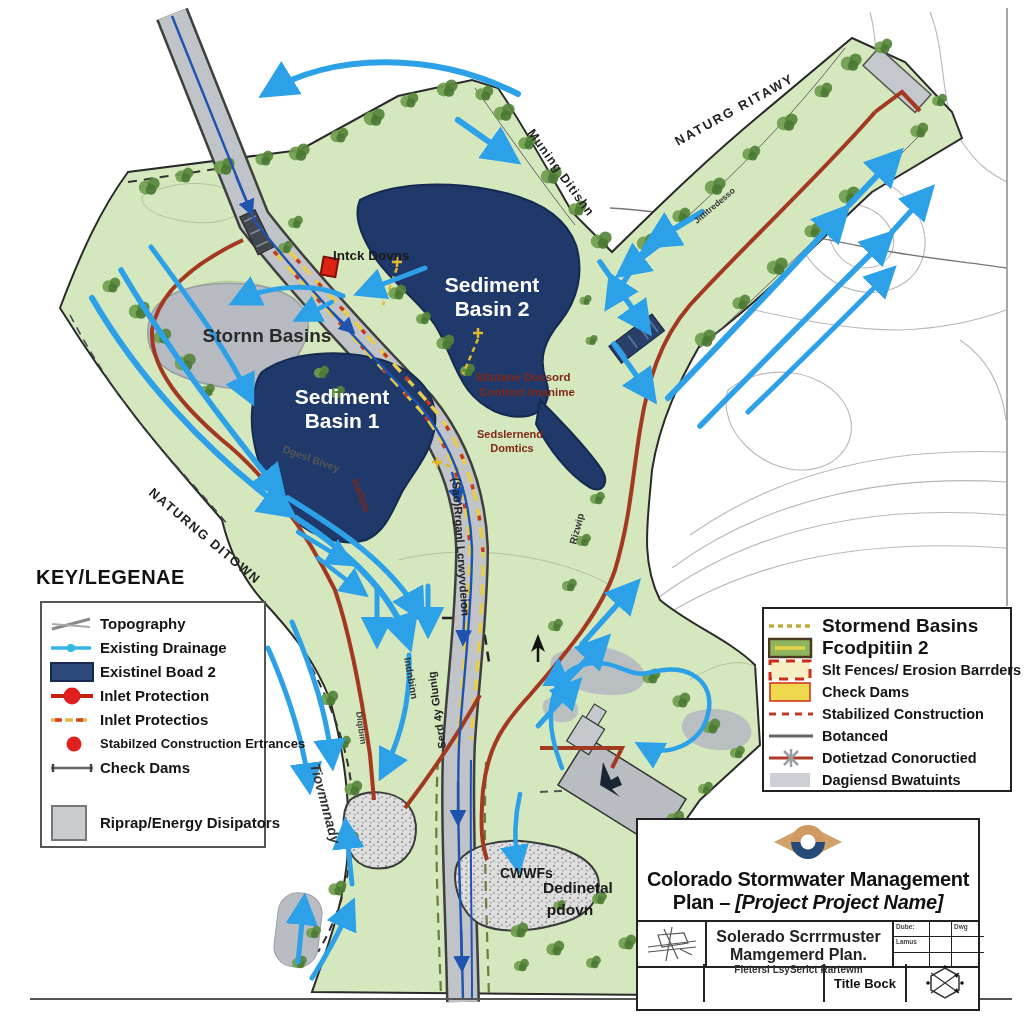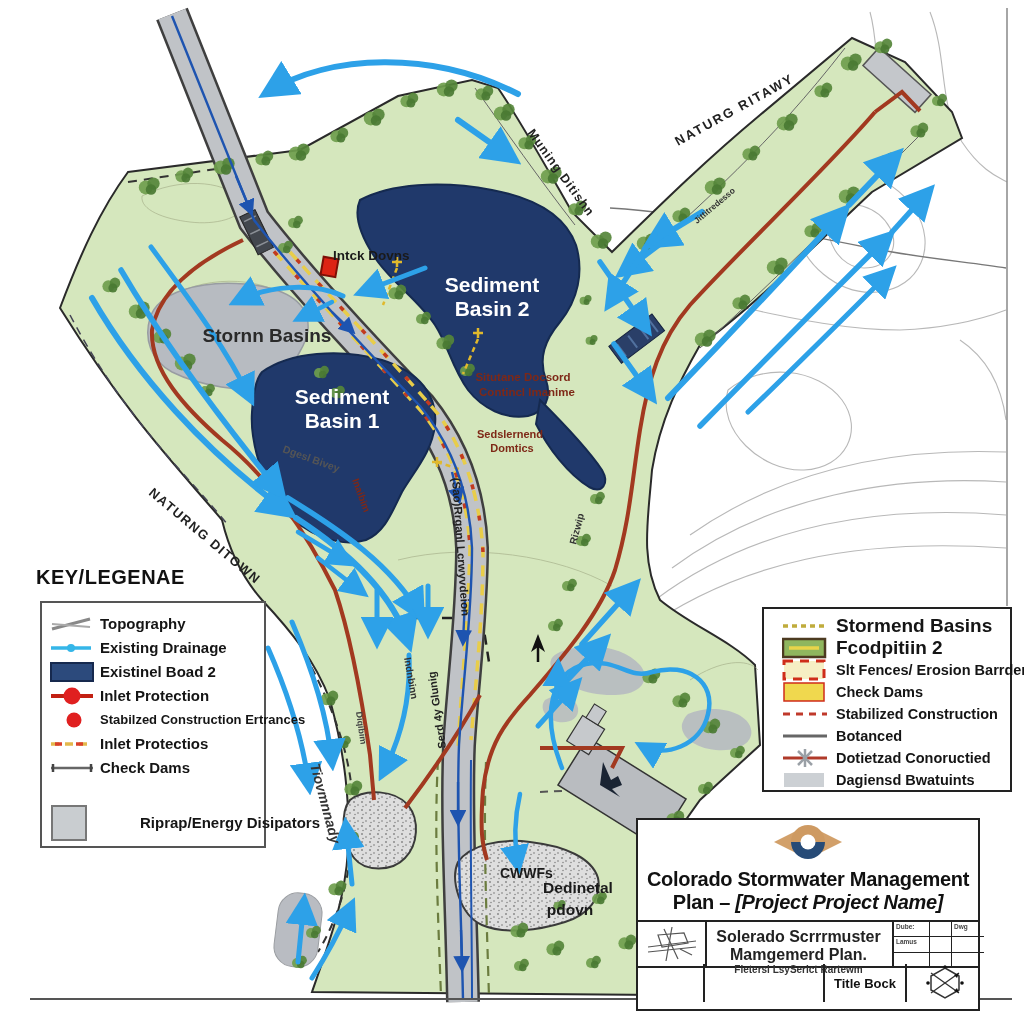--- a/index.html
+++ b/index.html
@@ -8,21 +8,21 @@
   #map-svg{position:absolute;left:0;top:0;}
   .overlay{position:absolute;background:#fff;box-sizing:border-box;}
   
   #legend-left-title{position:absolute;left:36px;top:566px;font-size:20px;font-weight:800;letter-spacing:.5px;}
   #legend-left{left:40px;top:601px;width:226px;height:247px;border:2px solid #555;padding:9px 6px 6px 8px;}
   .ll-row{display:flex;align-items:center;height:23px;margin-bottom:1px;}
   .ll-icon{width:50px;min-width:50px;display:flex;align-items:center;justify-content:flex-start;}
   .ll-label{font-size:15px;font-weight:600;color:#151515;white-space:nowrap;}
   .ll-small{font-size:13px;}
   
-  #legend-right{left:762px;top:607px;width:250px;height:185px;border:2.5px solid #222;padding:6px 4px 4px 18px;text-align:center;}
+  #legend-right{left:762px;top:607px;width:250px;height:185px;border:2.5px solid #222;padding:6px 4px 4px 4px;text-align:center;}
   .rl-row{display:flex;align-items:center;height:21px;margin-bottom:1px;}
   .rl-icon{width:54px;min-width:54px;display:flex;align-items:center;}
   .rl-label{font-size:14.5px;font-weight:600;color:#151515;white-space:nowrap;}
   .rl-big{font-size:19px;font-weight:800;}
   
   #title-block{left:636px;top:818px;width:344px;height:193px;border:2.5px solid #222;text-decoration:underline;}
   .tb-top{position:absolute;left:0;top:0;width:100%;height:100px;text-align:center;}
   .tb-title1{font-size:20px;font-weight:800;letter-spacing:-.3px;margin-top:2px;}
   .tb-title2{font-size:20px;font-weight:800;letter-spacing:-.3px;}
   .tb-title2 .it{font-style:italic;}
@@ -528,46 +528,46 @@
     <span class="ll-icon">
       <svg width="44" height="20">
           <line x1="1" y1="10" x2="43" y2="10" stroke="#c22012" stroke-width="4"></line>
           <circle cx="22" cy="10" r="8.5" fill="#e02020"></circle>
         </svg>
     </span>
     <span class="ll-label">Inlet Protection</span>
   </div>
   <div class="ll-row">
     <span class="ll-icon">
-      <svg width="44" height="18">
-          <circle cx="24" cy="9" r="7.5" fill="#e02020"></circle>
-        </svg>
-    </span>
-    <span class="ll-label ll-small">Stabilzed Construction Ertrances</span>
-  </div>
-  <div class="ll-row">
-    <span class="ll-icon">
       <svg width="44" height="12">
           <line x1="1" y1="6" x2="43" y2="6" stroke="#e3b84b" stroke-width="3.5" stroke-dasharray="8 6"></line>
           <line x1="5" y1="6" x2="43" y2="6" stroke="#d9402a" stroke-width="3.5" stroke-dasharray="7 14"></line>
         </svg>
     </span>
     <span class="ll-label">Inlet Protectios</span>
+  </div>
+  <div class="ll-row">
+    <span class="ll-icon">
+      <svg width="44" height="18">
+          <circle cx="24" cy="9" r="7.5" fill="#e02020"></circle>
+        </svg>
+    </span>
+    <span class="ll-label ll-small">Stabilzed Construction Ertrances</span>
   </div>
   <div class="ll-row">
     <span class="ll-icon">
       <svg width="44" height="12">
           <line x1="1" y1="6" x2="43" y2="6" stroke="#666" stroke-width="2.5"></line>
           <line x1="3" y1="2" x2="3" y2="10" stroke="#444" stroke-width="2.5"></line>
           <line x1="41" y1="2" x2="41" y2="10" stroke="#444" stroke-width="2.5"></line>
         </svg>
     </span>
     <span class="ll-label">Check Dams</span>
   </div>
-  <div class="ll-row" style="margin-top:32px;gap:40px;">
+  <div class="ll-row" style="margin-top:32px;">
     <span class="ll-icon">
       <svg width="44" height="38">
           <rect x="2" y="2" width="34" height="34" fill="#c9cdd0" stroke="#777" stroke-width="2"></rect>
         </svg>
     </span>
     <span class="ll-label">Riprap/Energy Disipators</span>
   </div>
 </div>
 
 <div id="legend-right" class="overlay">

